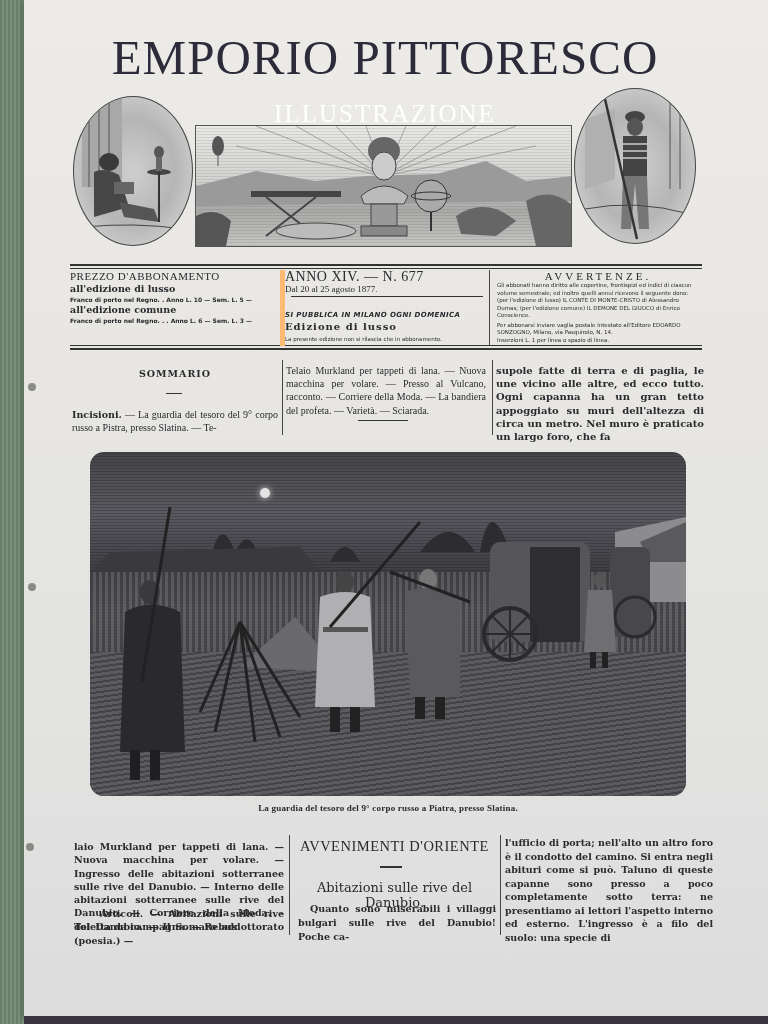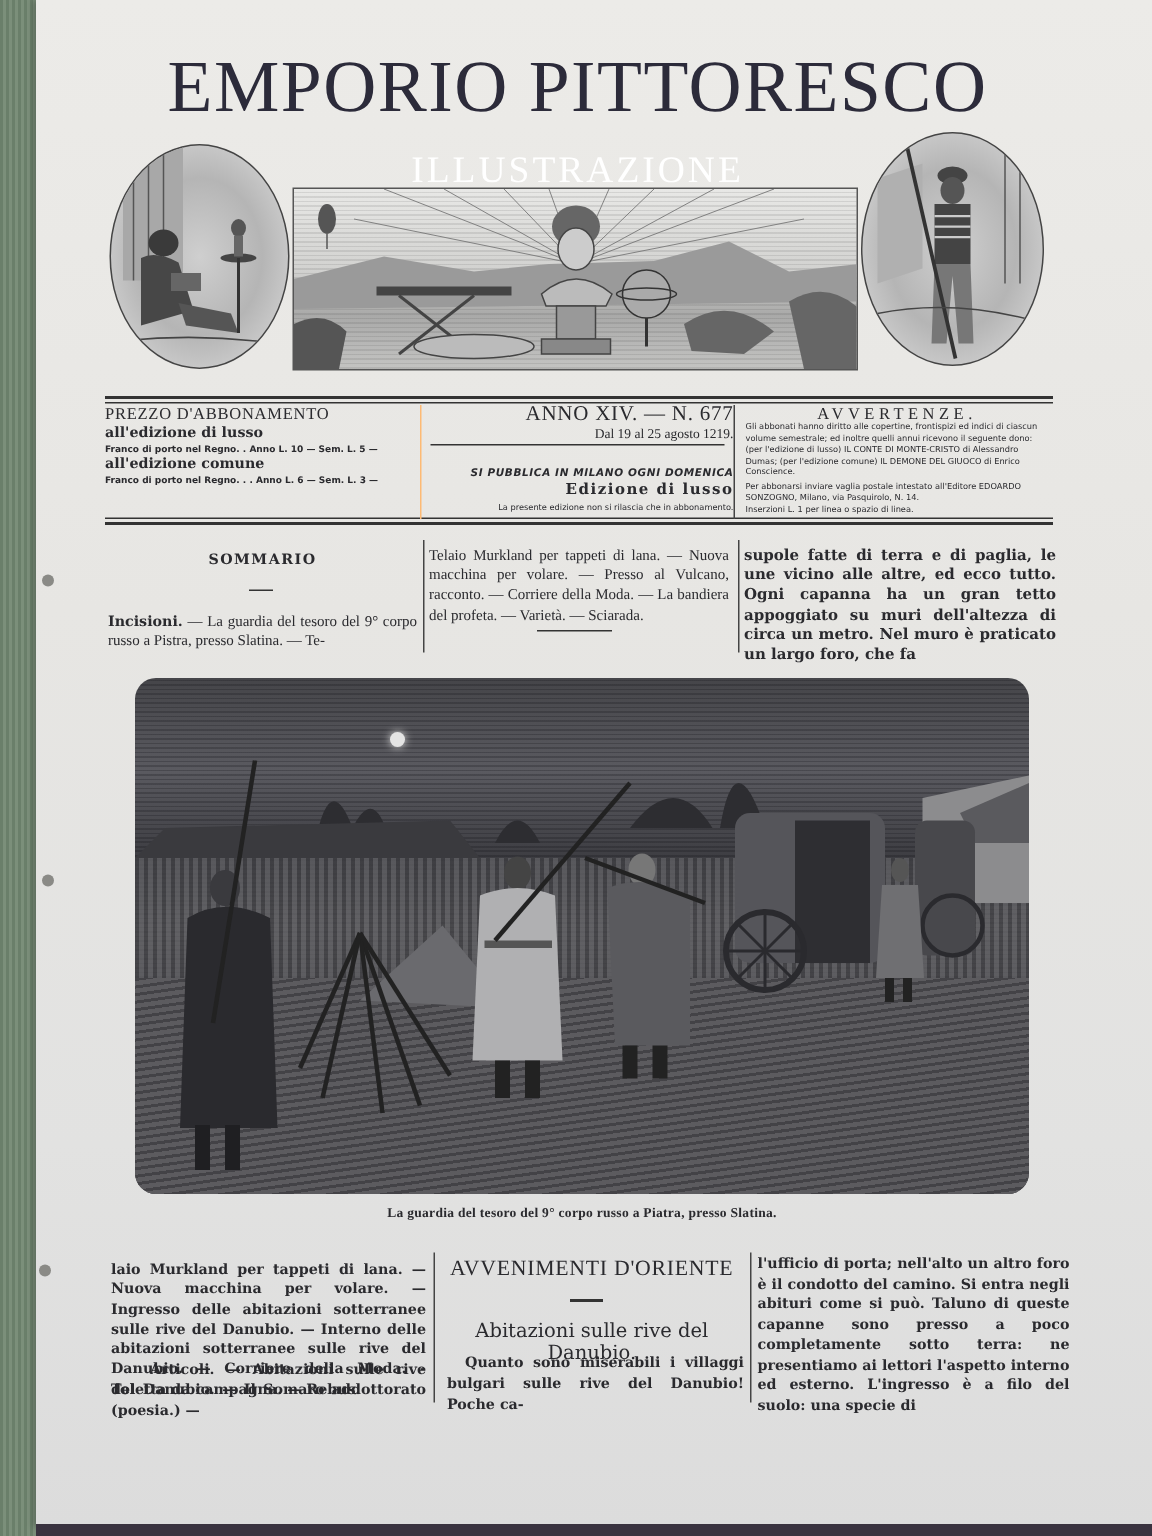--- a/index.html
+++ b/index.html
@@ -29,21 +29,21 @@
     .central-illus { left: 195px; top: 125px; width: 377px; height: 122px; border: 1px solid #555;
       background:
         repeating-linear-gradient(0deg, rgba(60,60,60,0.12) 0 1px, transparent 1px 3px),
         linear-gradient(180deg, #e8e8e6 0%, #d2d2d0 45%, #a9a9a8 70%, #c4c4c2 100%); overflow: hidden; }
 
     .rule { background: #333; height: 1px; }
 
     
     .info-col { top: 270px; height: 76px; }
     .info-left { left: 70px; width: 205px; }
-    .info-mid { left: 280px; width: 210px; text-align: right; border-left: 1px solid #fdba74; border-right: 1px solid #444; }
+    .info-mid { left: 280px; width: 210px; text-align: left; border-left: 5px solid #fdba74; border-right: 1px solid #444; }
     .info-right { left: 493px; width: 210px; text-align: center; }
     .info-heading { font-size: 11px; letter-spacing: 0.5px; }
     .info-bold { font-family: "DejaVu Serif", serif; font-weight: bold; font-size: 9.5px; margin-top: 1px; }
     .info-small { font-family: "DejaVu Sans", sans-serif; font-size: 6px; font-weight: bold; white-space: nowrap; margin-top: 2px; }
     .anno { font-size: 14px; letter-spacing: 0.5px; line-height: 14px; }
     .date { font-size: 9px; line-height: 10px; }
     .publica { font-family: "DejaVu Sans", sans-serif; font-style: italic; font-weight: bold; font-size: 7px; margin-top: 14px; letter-spacing: 0.4px; }
     .edizione { font-family: "DejaVu Serif", serif; font-weight: bold; font-size: 10px; letter-spacing: 1px; margin-top: 2px; }
     .edizione-note { font-family: "DejaVu Sans", sans-serif; font-size: 5.5px; margin-top: 4px; white-space: nowrap; }
     .avv-title { font-size: 11px; letter-spacing: 3px; }
@@ -168,21 +168,21 @@
 <div class="abs info-col info-left">
   <div class="info-heading">PREZZO D'ABBONAMENTO</div>
   <div class="info-bold">all'edizione di lusso</div>
   <div class="info-small">Franco di porto nel Regno. . Anno L. 10 — Sem. L. 5 —</div>
   <div class="info-bold">all'edizione comune</div>
   <div class="info-small">Franco di porto nel Regno. . . Anno L. 6 — Sem. L. 3 —</div>
 </div>
 
 <div class="abs info-col info-mid">
   <div class="anno">ANNO XIV. — N. 677</div>
-  <div class="date">Dal 19 al 25 agosto 1219.</div>
+  <div class="date">Dal 20 al 25 agosto 1877.</div>
   <div class="rule" style="margin:2px 6px 0;"></div>
   <div class="publica">SI PUBBLICA IN MILANO OGNI DOMENICA</div>
   <div class="edizione">Edizione di lusso</div>
   <div class="edizione-note">La presente edizione non si rilascia che in abbonamento.</div>
 </div>
 
 <div class="abs info-col info-right">
   <div class="avv-title">AVVERTENZE.</div>
   <div class="avv-body">Gli abbonati hanno diritto alle copertine, frontispizi ed indici di ciascun volume semestrale; ed inoltre quelli annui ricevono il seguente dono: (per l'edizione di lusso) IL CONTE DI MONTE-CRISTO di Alessandro Dumas; (per l'edizione comune) IL DEMONE DEL GIUOCO di Enrico Conscience.</div>
   <div class="avv-body" style="margin-top:2px;">Per abbonarsi inviare vaglia postale intestato all'Editore EDOARDO SONZOGNO, Milano, via Pasquirolo, N. 14.</div>

